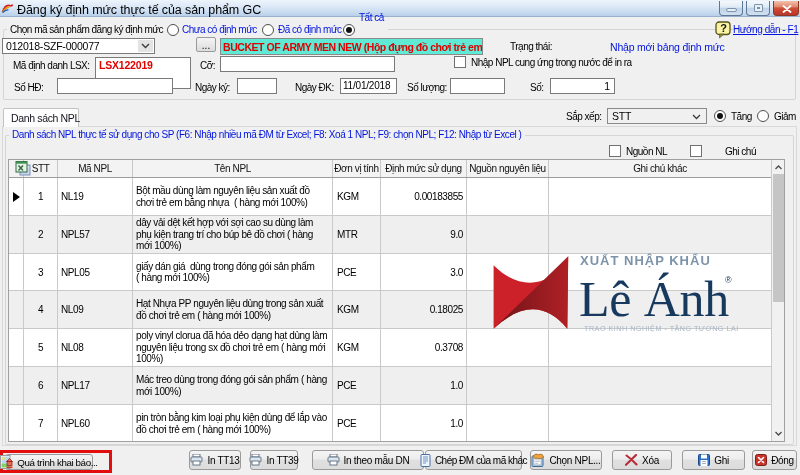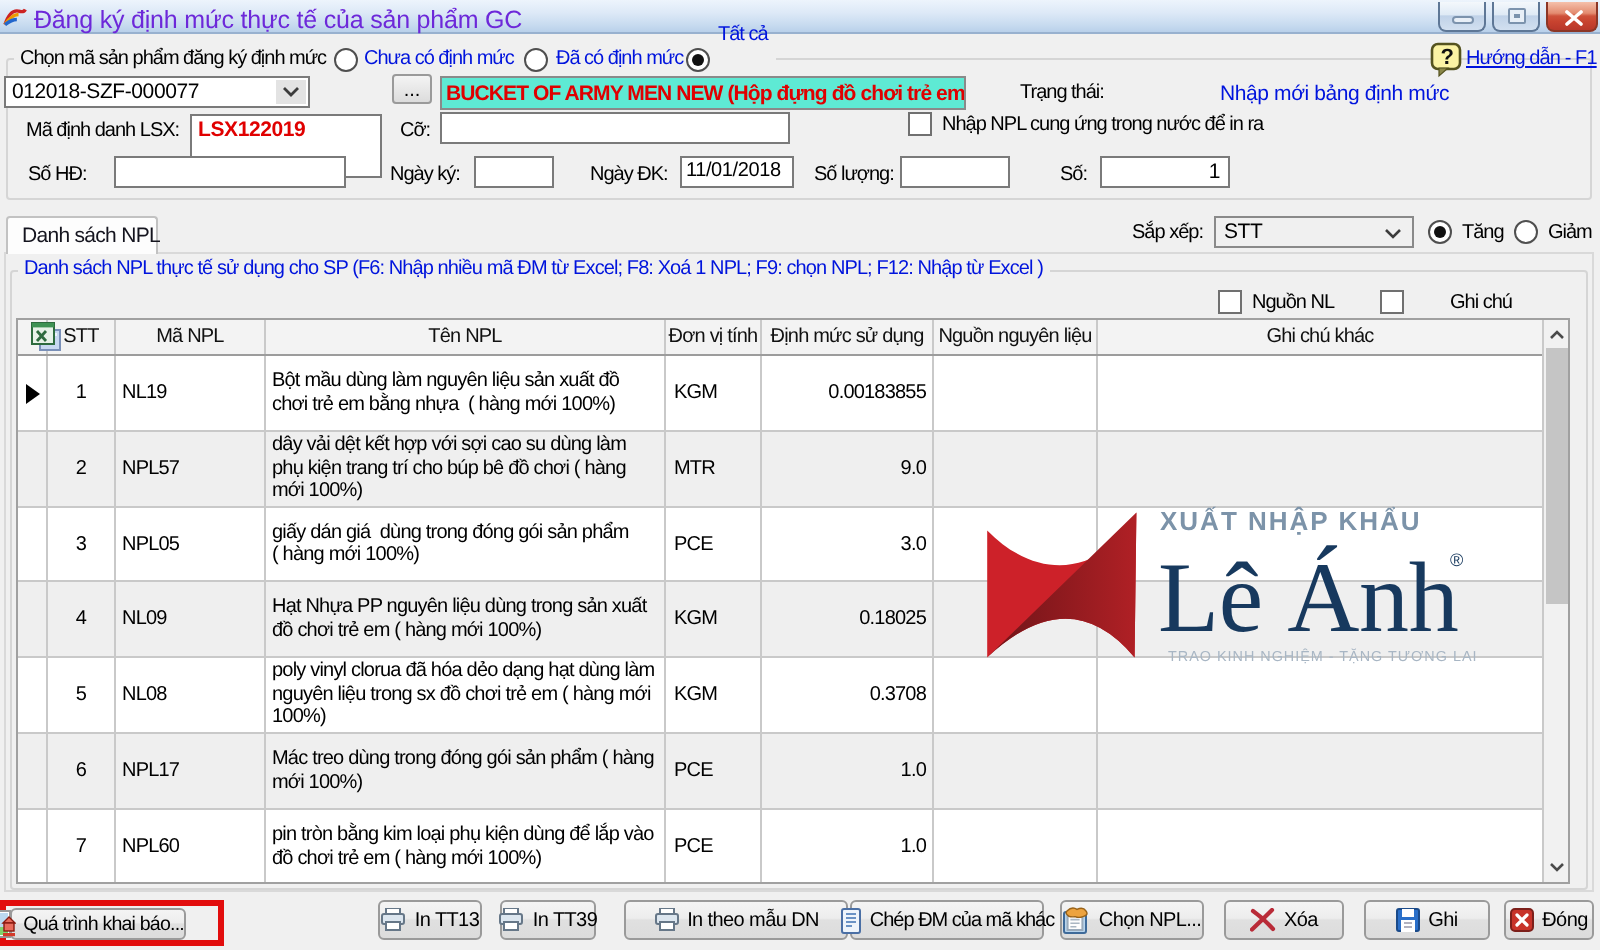--- a/index.html
+++ b/index.html
@@ -7,21 +7,21 @@
 body { font-family:"Liberation Sans", sans-serif; font-size:10.5px; background:#f0f0f0; position:relative; color:#000; letter-spacing:-0.2px; }
 .abs { position:absolute; }
 .blue { color:#0014dd; }
 .vn { font-size:10px; letter-spacing:-0.5px; }
 .inp { position:absolute; background:#fff; border:1px solid #7a7a7a; }
 .lbl { position:absolute; white-space:nowrap; }
 
 #titlebar { position:absolute; left:0; top:0; width:800px; height:17px;
   background:linear-gradient(180deg,#edf4fc 0%,#dde9f7 40%,#c9dcf0 75%,#b9d0ea 100%);
   border-bottom:1px solid #98b1cf; }
-#titletext { position:absolute; left:17px; top:2.5px; font-size:12.5px; color:#6d28d9; letter-spacing:-0.1px;}
+#titletext { position:absolute; left:17px; top:2.5px; font-size:12.5px; color:#000000; letter-spacing:-0.1px;}
 .winbtn { position:absolute; top:1px; height:15px; border:1px solid #5e7796; border-top:none; border-radius:0 0 4px 4px; background:linear-gradient(180deg,#f4f8fc 0%,#dfeaf5 45%,#c0d2e8 50%,#d2e0f0 100%); }
 .winbtn.close { background:linear-gradient(180deg,#f5c0ab 0%,#e38b70 40%,#ce523b 50%,#c8432f 70%,#b8372a 100%); border-color:#8c3626; }
 
 .groupbox { position:absolute; border:1px solid #d5d5d5; border-radius:2px; }
 
 .radio { position:absolute; width:12px; height:12px; border-radius:50%; border:1.3px solid #4f4f4f; background:#fff; }
 .radio.sel::after { content:""; position:absolute; left:1.7px; top:1.7px; width:6px; height:6px; border-radius:50%; background:#111; }
 .checkbox { position:absolute; width:12px; height:12px; border:1px solid #707070; background:#fff; }
 
 .btn { position:absolute; height:20px; top:450px; border:1px solid #9a9a9a; border-radius:3px;
@@ -257,21 +257,21 @@
   </defs>
   <path d="M3.6 13.2 C35 45 68 28 78.2 4.3 L77.3 76.7 Q45 38 3.6 76.7 Z" fill="#cd2129"></path>
   <path d="M78.2 4.3 L3.6 76.7 Q45 38 77.3 76.7 Z" fill="url(#dg)"></path>
   <text x="90" y="13" font-size="13" font-weight="bold" fill="#7c93a9" letter-spacing="1">XUẤT NHẬP KHẨU</text>
   <text x="89" y="63.5" font-family="Liberation Serif, serif" font-size="50" fill="#17395e">Lê Ánh</text>
   <text x="235" y="31" font-size="9" fill="#17395e">®</text>
   <text x="94" y="78.5" font-size="7.2" fill="#a8b6c4" letter-spacing="0.5">TRAO KINH NGHIỆM  -  TẶNG TƯƠNG LAI</text>
 </svg>
 
 <div class="abs" style="left:0px;top:450px;width:112px;height:23px;border:3.5px solid #e20d0d;"></div>
-<div class="btn" style="left:5px;width:88px;top:454px;height:16px;font-size:9.8px;letter-spacing:-0.4px;justify-content:flex-end;padding-left:0;">
+<div class="btn" style="left:5px;width:88px;top:454px;height:16px;font-size:9.8px;letter-spacing:-0.4px;justify-content:center;padding-left:0;">
   <svg width="13" height="15" viewBox="0 0 13 15">
       <rect x="0.5" y="0.5" width="9.5" height="13" fill="#fff" stroke="#9a9a9a"></rect>
       <rect x="1.5" y="1.5" width="7.5" height="7" fill="#bcd9f0"></rect>
       <circle cx="3.5" cy="3.5" r="1.4" fill="#f2e06a"></circle>
       <rect x="1.5" y="8.5" width="7.5" height="4" fill="#7fd26a"></rect>
       <path d="M6.5 6.5 L9.5 3.5 L12.5 6.5 Z" fill="#e86a5a" stroke="#8a1a10" stroke-width="0.7"></path>
       <rect x="7" y="6.5" width="5" height="4" fill="#e86a5a" stroke="#8a1a10" stroke-width="0.7"></rect>
       <rect x="6.5" y="11.5" width="6" height="1.6" fill="#d43a2a"></rect>
     </svg>
   Quá trình khai báo...

